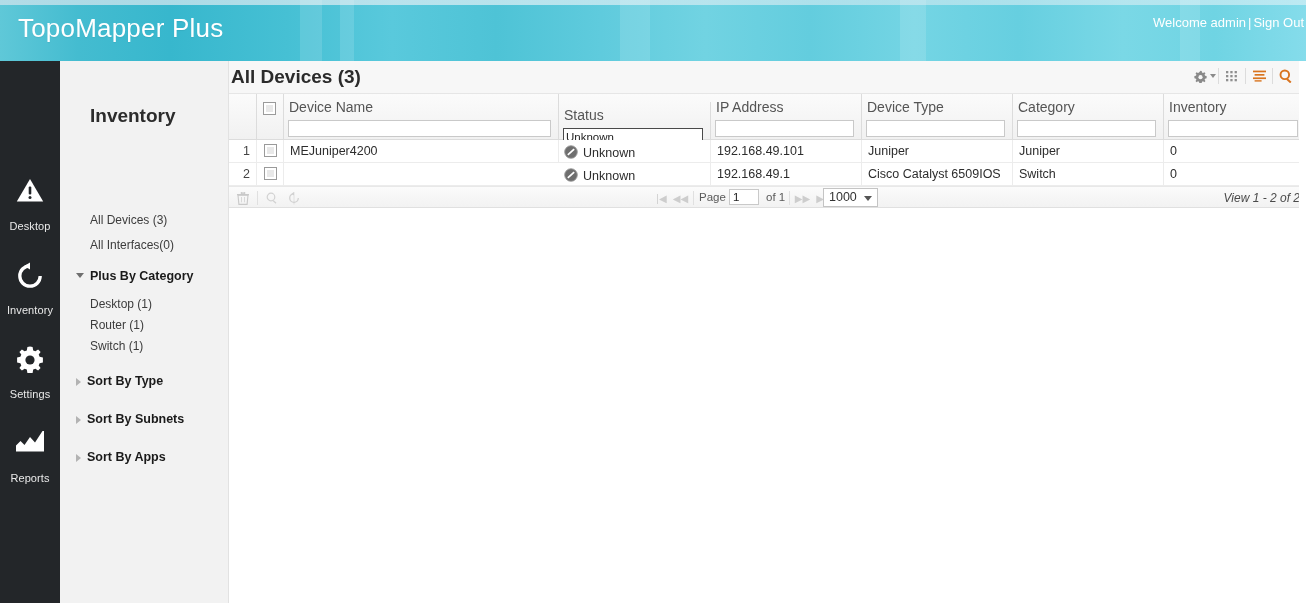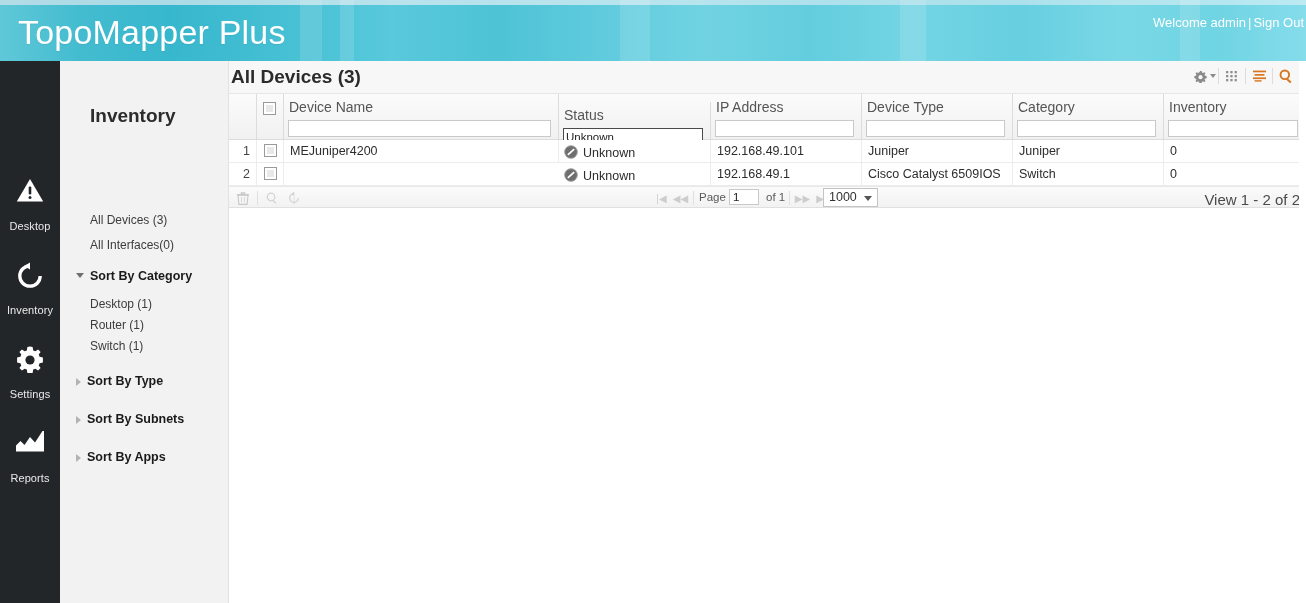--- a/index.html
+++ b/index.html
@@ -29,21 +29,21 @@
     position: absolute; left: 0; top: 0; right: 0; height: 5px;
     background: linear-gradient(to right,#cfe3ec,#dbeef4 40%,#bfe5ee 70%,#cfeef5);
     opacity: .75;
   }
   .topbar .streak {
     position: absolute; top: 0; bottom: 0;
     background: rgba(255,255,255,.13);
   }
   .app-title {
     position: absolute; left: 18px; top: 13px;
-    font-size: 34px; color: #ffffff; font-weight: 400;
+    font-size: 26px; color: #ffffff; font-weight: 400;
     letter-spacing: .2px;
     text-shadow: 0 1px 1px rgba(0,0,0,.06);
   }
   .welcome {
     position: absolute; right: 2px; top: 15px;
     font-size: 13px; color: #ffffff;
     white-space: nowrap;
   }
   .welcome .sep { padding: 0 2px; }
   .welcome a { color: #fff; text-decoration: none; }
@@ -233,21 +233,21 @@
   }
   .pg-select .dd {
     position: absolute; right: 5px; top: 7px;
     width: 0; height: 0;
     border-left: 4.5px solid transparent;
     border-right: 4.5px solid transparent;
     border-top: 5px solid #555;
   }
   .pg-view {
     position: absolute; top: 4px; right: 6px;
-    font-size: 15px; color: #4a4a4a; white-space: nowrap;
+    font-size: 12px; color: #4a4a4a; white-space: nowrap; font-style: italic;
   }
 
   .right-edge {
     position: absolute; right: 0; top: 61px;
     width: 7px; height: 542px; background: #fff;
   }
 </style>
 </head>
 <body>
 
@@ -318,21 +318,21 @@
   </div>
 </div>
 
 <div class="tree-panel">
   <div class="tree-title">Inventory</div>
 
   <div class="tree-link" style="top:152px;">All Devices (3)</div>
   <div class="tree-link" style="top:177px;">All Interfaces(0)</div>
 
   <div class="tree-group" style="top:208px;">
-    <span class="tri tri-down"></span><span>Sort By Category</span>
+    <span class="tri tri-down"></span><span>Plus By Category</span>
   </div>
   <div class="tree-link" style="top:236px;">Desktop (1)</div>
   <div class="tree-link" style="top:257px;">Router (1)</div>
   <div class="tree-link" style="top:278px;">Switch (1)</div>
 
   <div class="tree-group" style="top:313px;">
     <span class="tri tri-right"></span><span>Sort By Type</span>
   </div>
   <div class="tree-group" style="top:351px;">
     <span class="tri tri-right"></span><span>Sort By Subnets</span>

